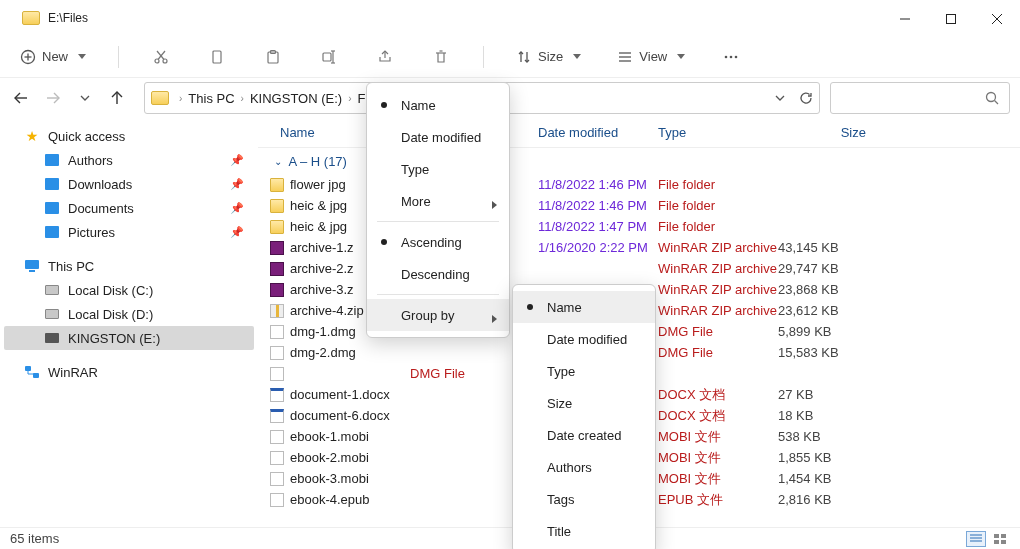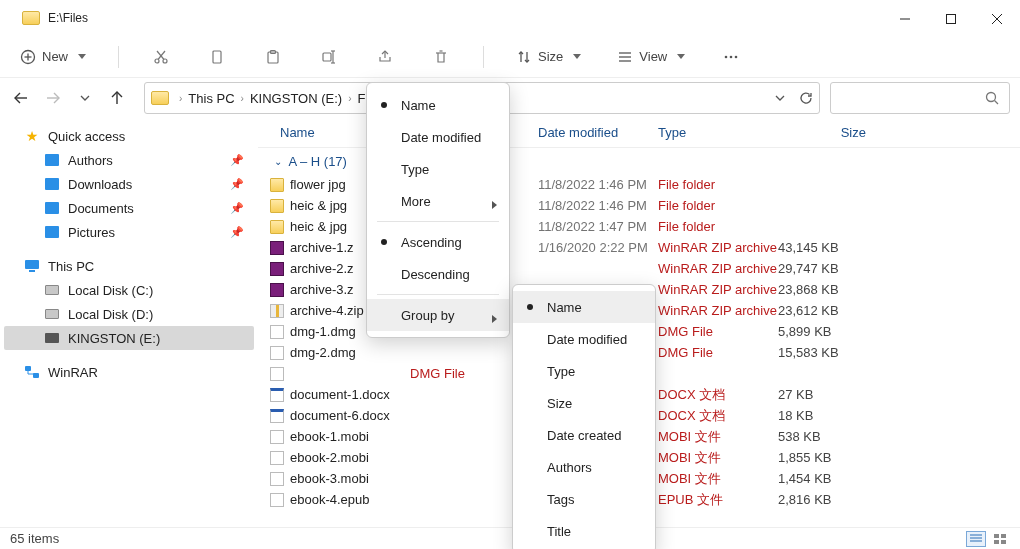--- a/index.html
+++ b/index.html
@@ -47,21 +47,21 @@
   .col-date { width: 120px; }
   .col-type { width: 120px; }
   .col-size { width: 100px; text-align: right; padding-right: 12px; }
 
   .filelist { flex: 1; overflow: hidden; }
   .grouprow { height: 26px; display: flex; align-items: center; color: #1a4e8a; padding-left: 16px; }
   .grouprow .chev { font-size: 10px; margin-right: 6px; color: #1a4e8a; }
   .row { height: 21px; display: flex; align-items: center; font-size: 12px; }
   .row .iconcell { width: 32px; display: flex; justify-content: flex-end; padding-right: 6px; }
   .row .fname { width: 248px; display:flex; align-items:center; }
-  .row .fdate { width: 120px; color: #737373; }
+  .row .fdate { width: 120px; color: #6d28d9; }
   .row .ftype { width: 120px; color: #b91c1c; }
   .row .fsize { width: 100px; text-align: left; padding-right: 12px; color: #444; }
   .fi { width: 14px; height: 14px; display: inline-block; }
   .fi-folder { background: linear-gradient(#ffe9a6,#f7cf5a); border:1px solid #d9b23c; border-radius:1px; }
   .fi-rar { background: #7a1f7a; border:1px solid #4a104a; }
   .fi-zip { background: #eee; border:1px solid #bbb; position:relative; }
   .fi-zip::after{content:"";position:absolute;left:5px;top:0;width:3px;height:100%;background:#e8b63b;}
   .fi-dmg, .fi-doc, .fi-mobi, .fi-epub { background: #fff; border:1px solid #bbb; }
   .fi-doc { border-top: 3px solid #2a5db0; }
 

